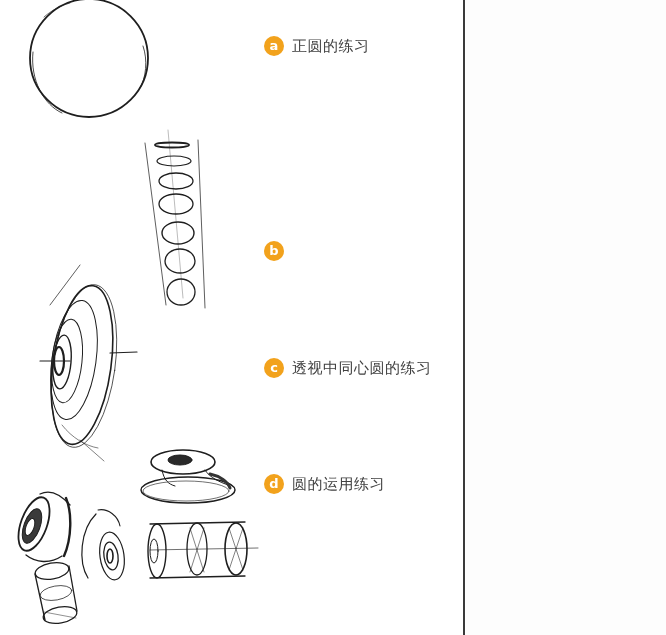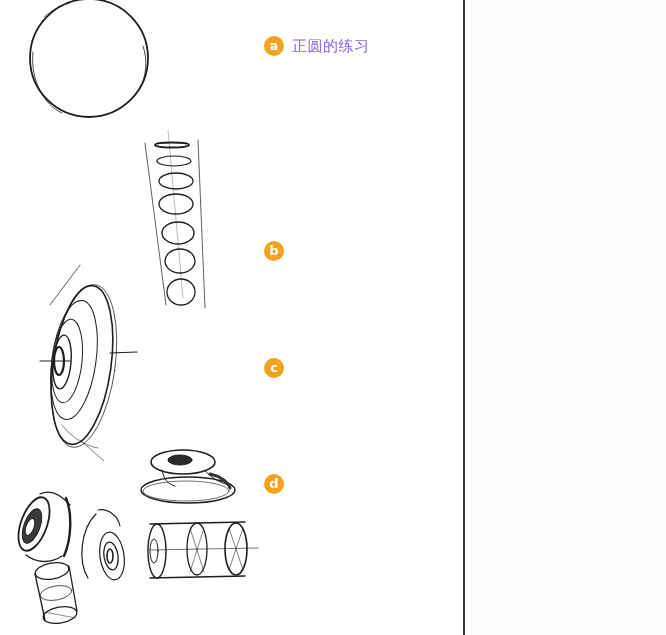--- a/index.html
+++ b/index.html
@@ -51,21 +51,21 @@
       font-family: "DejaVu Sans", sans-serif;
       font-weight: bold;
       font-size: 13px;
       line-height: 19px;
       text-align: center;
       margin-right: 8px;
       flex: 0 0 auto;
     }
     .label-text {
       font-size: 15px;
-      color: #8b5cf6;
+      color: #404040;
       letter-spacing: 0.5px;
       white-space: nowrap;
     }
   </style>
 </head>
 <body>
 
 <div class="canvas">
 
   <div class="right-pane"></div>
@@ -155,19 +155,21 @@
     <span class="badge">a</span>
     <span class="label-text">正圆的练习</span>
   </div>
 
   <div class="label" style="left:264px; top:239px;">
     <span class="badge">b</span>
   </div>
 
   <div class="label" style="left:264px; top:356px;">
     <span class="badge">c</span>
+    <span class="label-text">透视中同心圆的练习</span>
   </div>
 
   <div class="label" style="left:264px; top:472px;">
     <span class="badge">d</span>
+    <span class="label-text">圆的运用练习</span>
   </div>
 
 </div>
 
 </body></html>

